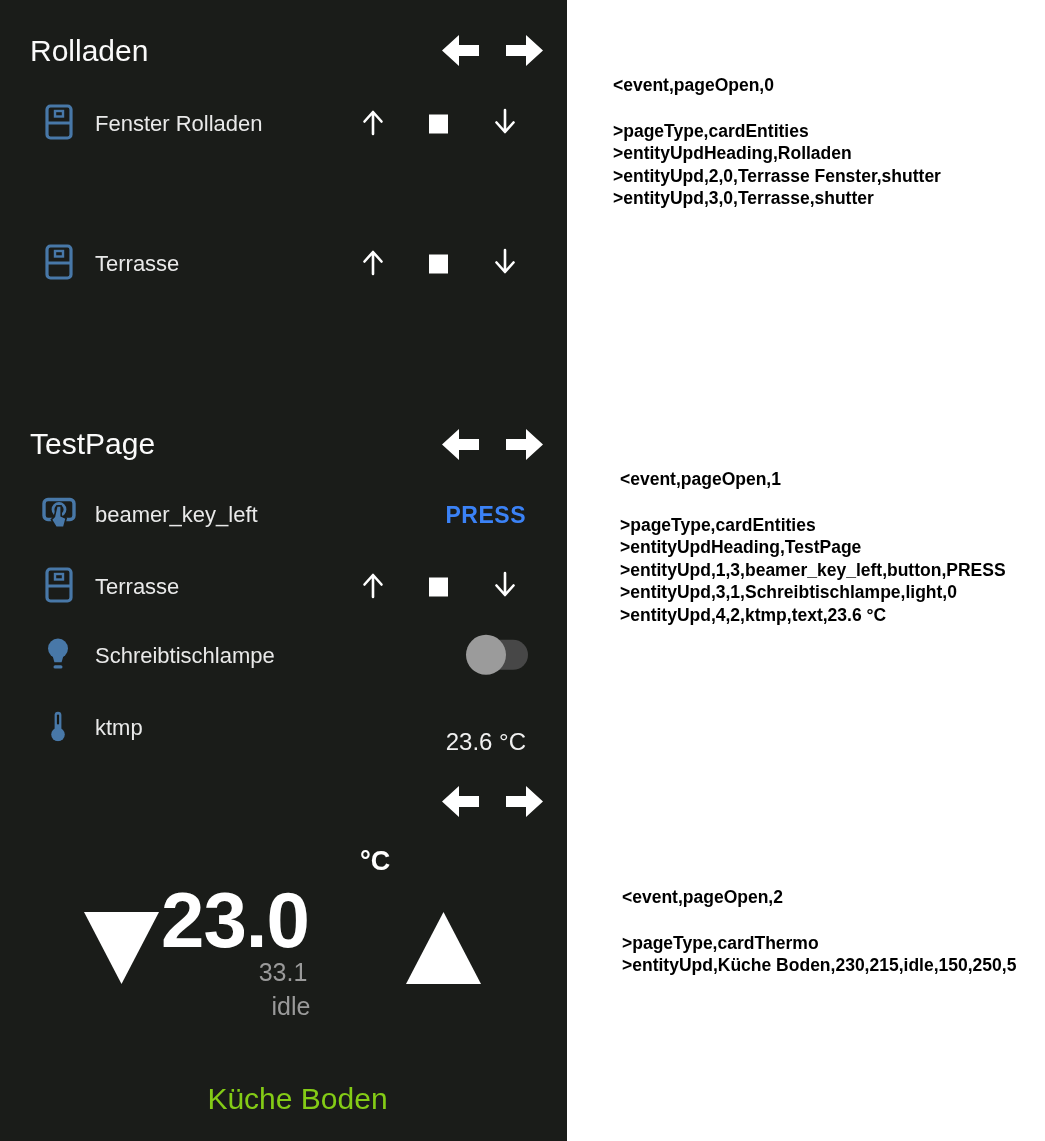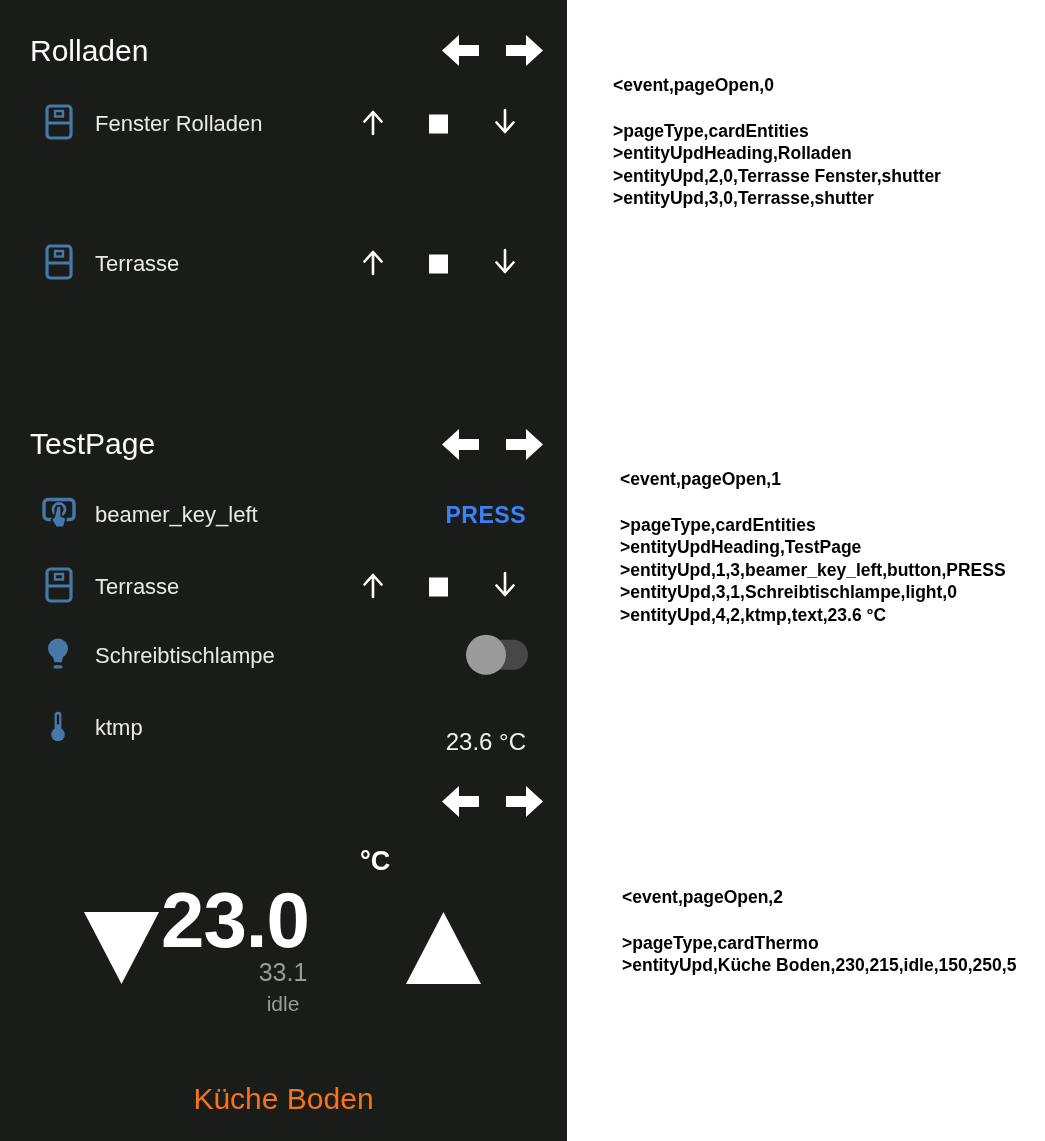--- a/index.html
+++ b/index.html
@@ -34,24 +34,24 @@
     border-radius:50%;background:#9b9b9b;}
   
   .temp-cur{position:absolute;top:881px;left:115px;width:240px;text-align:center;
     font-size:78px;font-weight:700;color:#ffffff;line-height:1;letter-spacing:-1px;}
   .temp-unit{position:absolute;top:846px;left:360px;font-size:27px;font-weight:700;color:#ffffff;}
   .tri{position:absolute;}
   .tri-down{left:83px;top:911px;}
   .tri-up{left:405px;top:911px;}
   .setpoint{position:absolute;left:183px;width:200px;top:958px;text-align:center;
     font-size:25px;color:#9a9a9a;}
-  .hvac-state{position:absolute;left:183px;width:200px;top:992px;text-align:center;
-    font-size:21px;color:#9a9a9a;}
+  .hvac-state{position:absolute;left:191px;width:200px;top:992px;text-align:center;
+    font-size:25px;color:#9a9a9a;}
   .thermo-name{position:absolute;left:0;width:567px;top:1082px;text-align:center;
-    font-size:30px;color:#f97316;}
+    font-size:30px;color:#84cc16;padding-left:14px;}
   
   .code{position:absolute;color:#000000;font-weight:700;font-size:17.5px;
     line-height:22.5px;white-space:nowrap;font-family:"Liberation Sans",sans-serif;}
   .code .ev{margin-bottom:23px;}
 </style>
 </head>
 <body>
 
 <div class="display-col">
 

